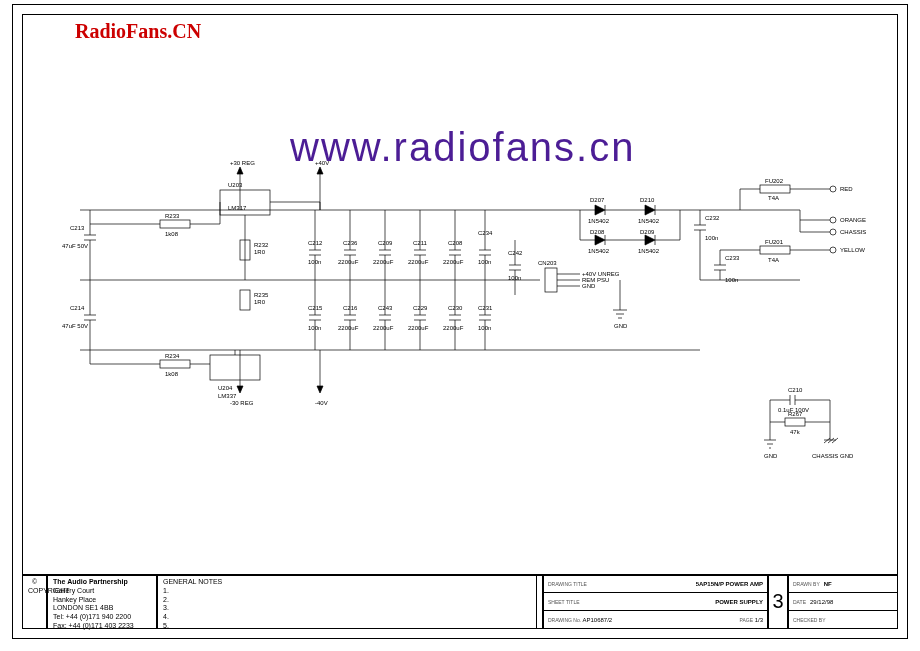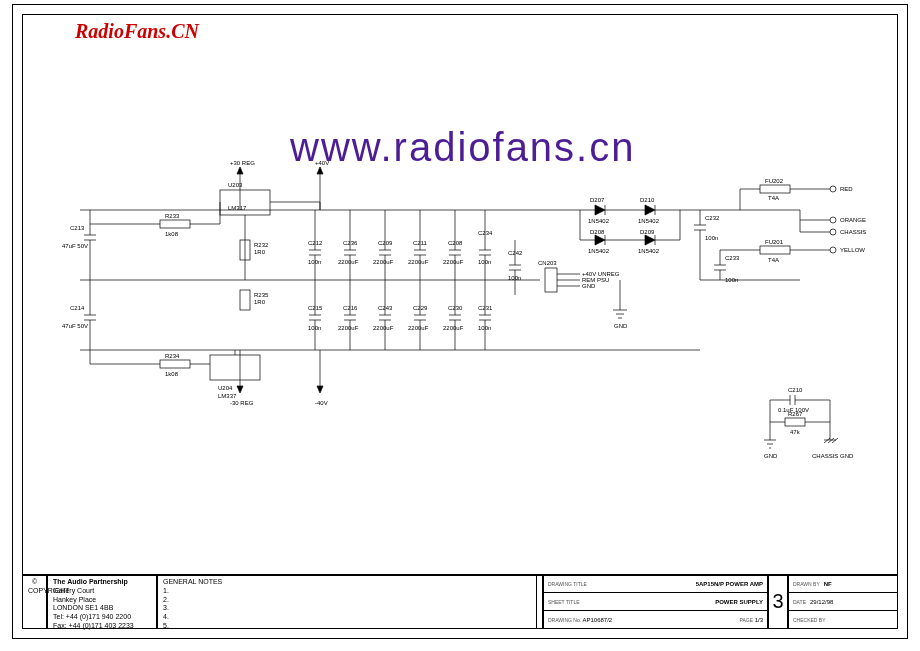--- a/index.html
+++ b/index.html
@@ -1,18 +1,18 @@
 <!DOCTYPE html>
 <html><head>
 <meta charset="utf-8">
 <style>
   body{margin:0;background:#fff;font-family:Arial,Helvetica,sans-serif;width:920px;height:651px;position:relative;overflow:hidden}
   .border{position:absolute;left:12px;top:4px;right:12px;bottom:12px;border:1px solid #000}
   .inner{position:absolute;left:22px;top:14px;right:22px;bottom:75px;border:1px solid #000}
-  .logo{position:absolute;left:75px;top:20px;font-family:"Times New Roman",serif;font-weight:bold;font-style:italic;font-size:20px;color:#c00}
+  .logo{position:absolute;left:75px;top:20px;font-family:"Times New Roman",serif;font-weight:bold;font-size:20px;color:#c00}
   .wm{position:absolute;left:290px;top:125px;font-size:40px;color:#4c1d95;font-family:Arial;letter-spacing:2px}
   .schem{position:absolute;left:40px;top:150px;right:40px;height:280px}
   .schem svg{width:100%;height:100%}
   .lbl{font-size:6px;fill:#000;font-family:Arial}
   .title-block{position:absolute;left:22px;right:22px;bottom:22px;height:55px;display:flex;font-size:7px}
   .tb{border:1px solid #000;padding:3px 5px;box-sizing:border-box;line-height:1.25}
   .copyright{width:25px;text-align:center}
   .company{width:110px}
   .notes{width:380px}
   .spacer{flex:1;border:1px solid #000;border-left:none}

